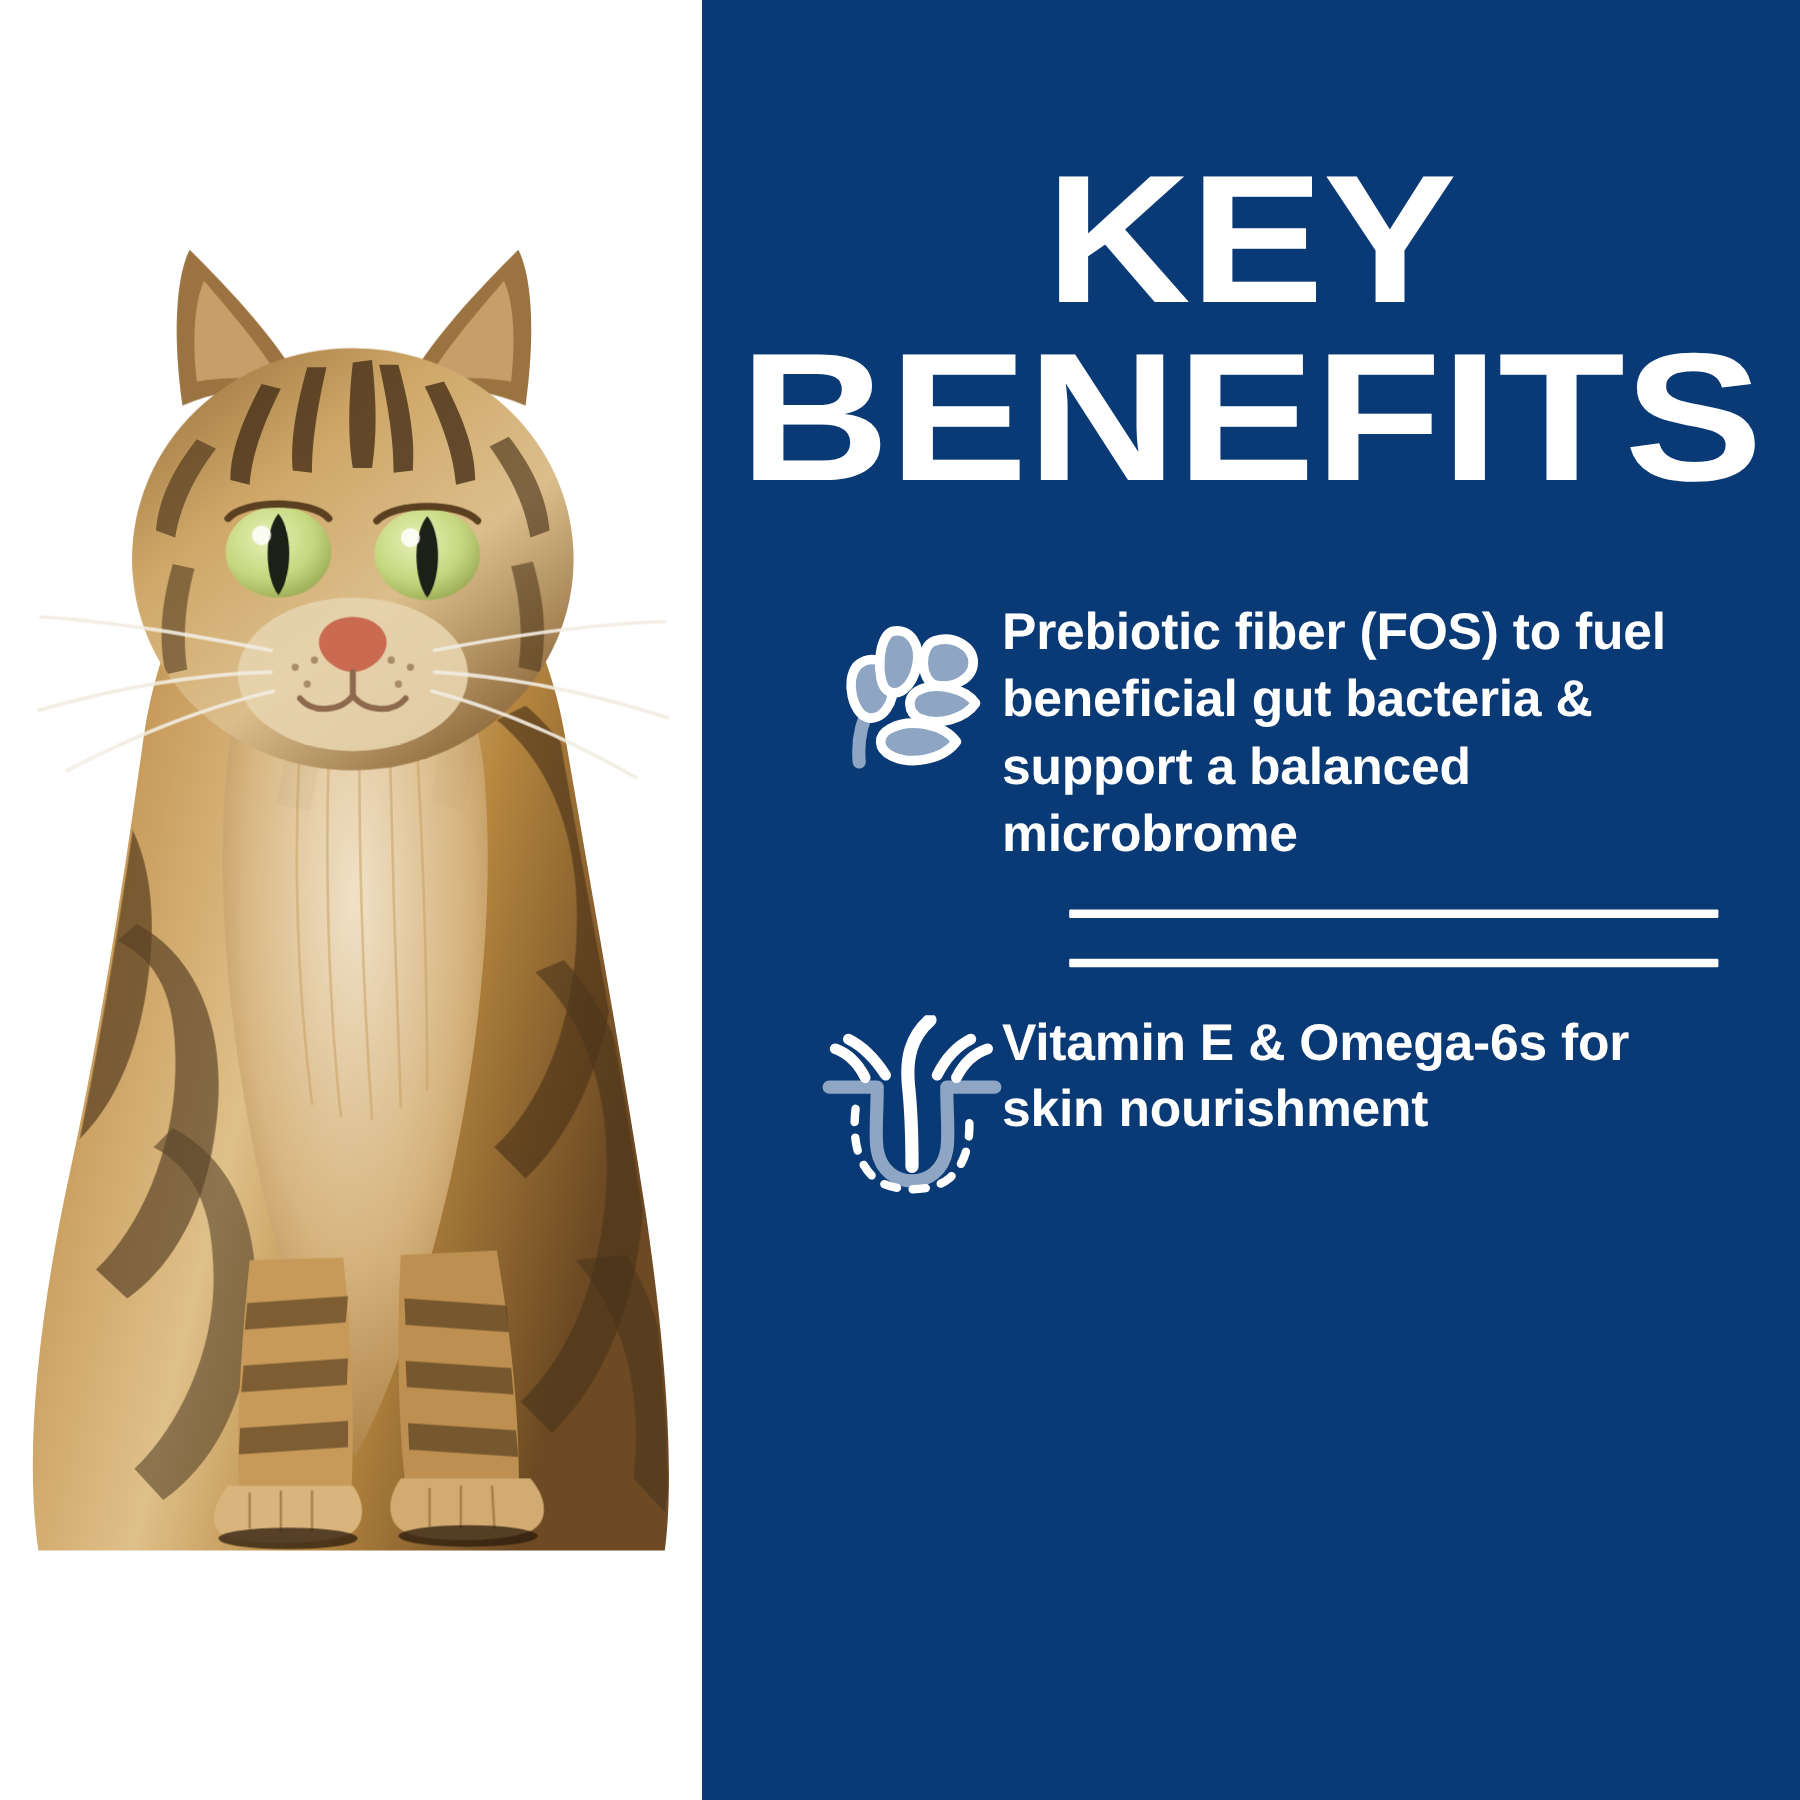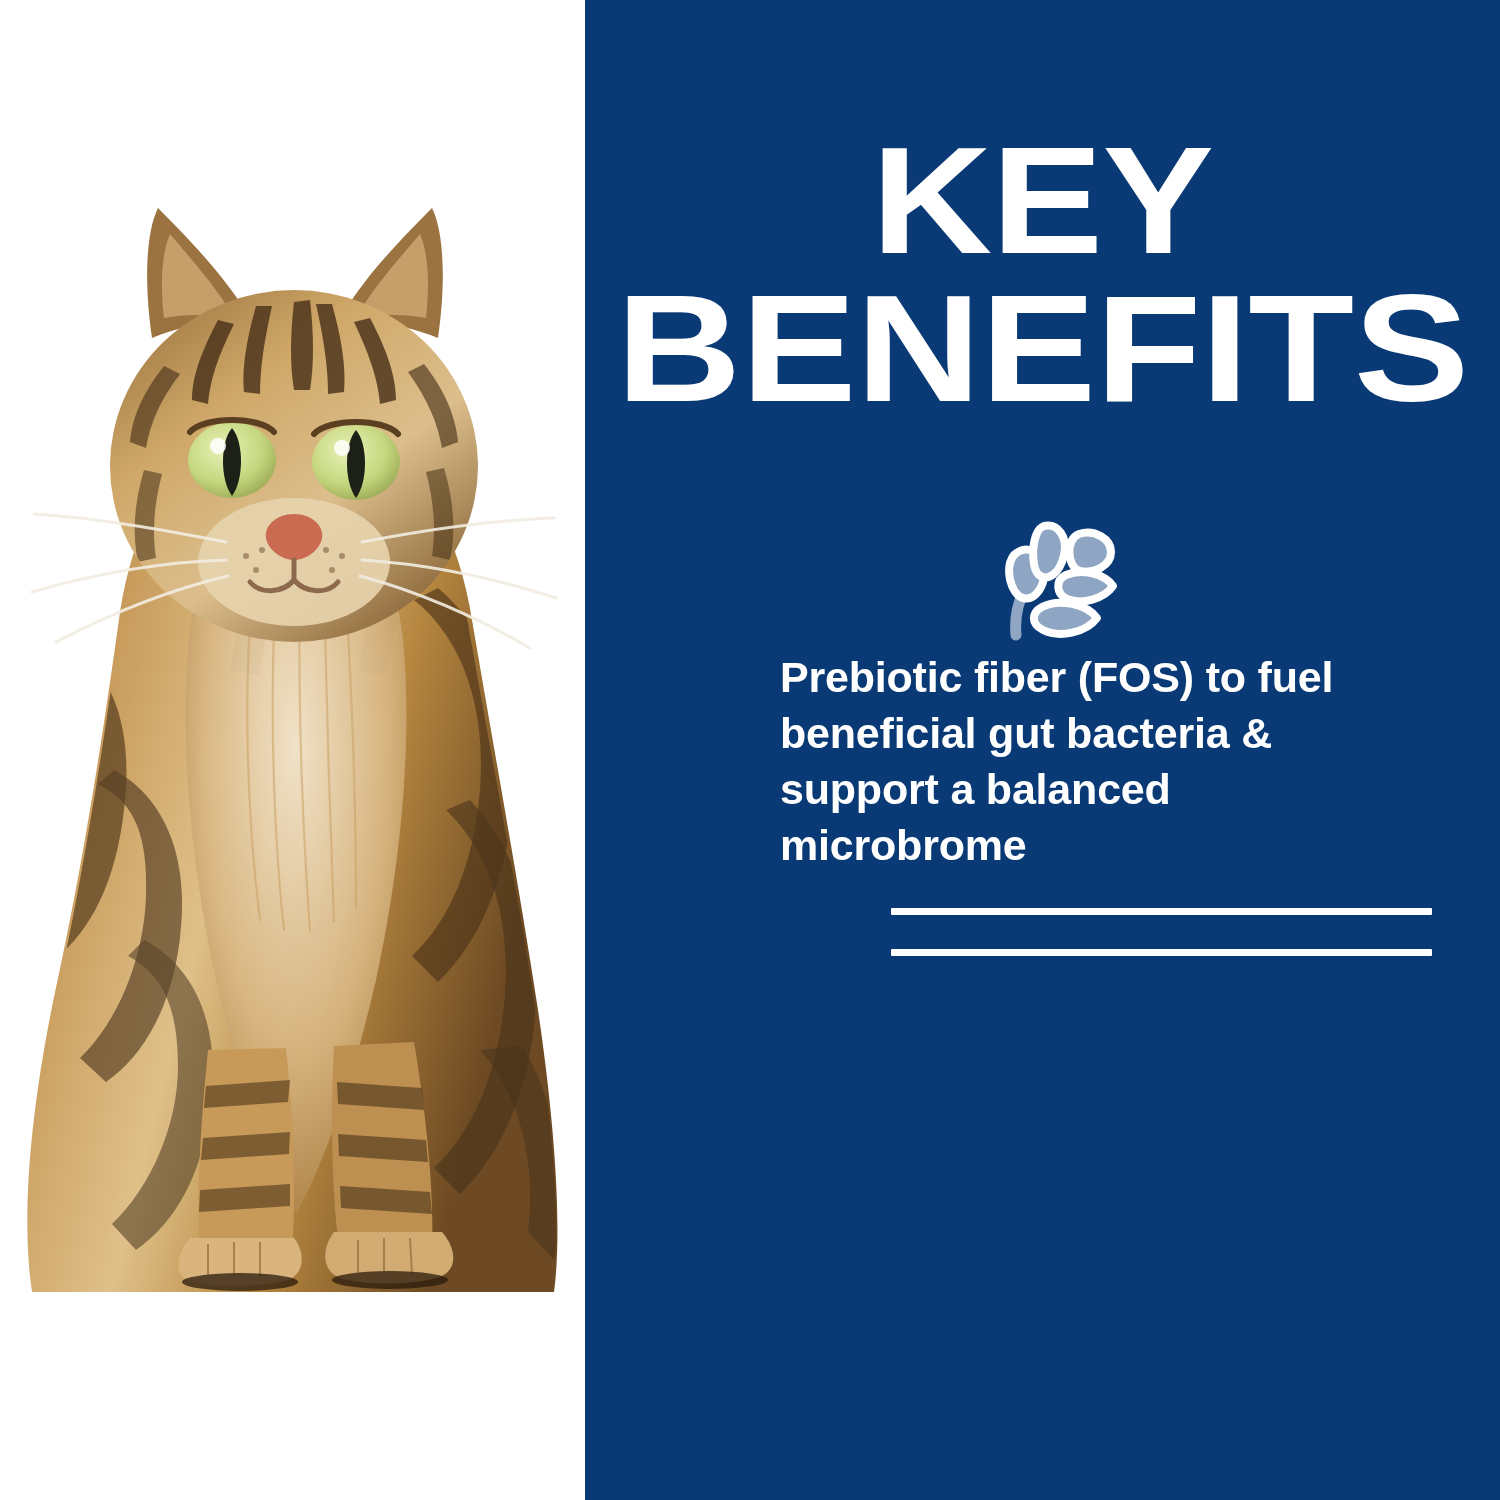--- a/index.html
+++ b/index.html
@@ -40,24 +40,23 @@
   .title-line.l1{font-size:152px;transform:scaleX(1.10);}
   .title-line.l2{font-size:152px;transform:scaleX(1.14);margin-top:4px;}
 
   
   .benefits{
     position:absolute;left:0;top:498px;width:915px;
   }
   .benefit{
     position:relative;
     display:flex;
-    align-items:center;
+    align-items:flex-start;
     padding:0 65px 0 100px;
     box-sizing:border-box;
-    flex-direction:column;
   }
   .benefit .icon-wrap{
     flex:0 0 150px;
     width:150px;height:150px;
     display:flex;align-items:flex-start;justify-content:center;
     padding-top:6px;
     box-sizing:border-box;
   }
   .benefit .icon-wrap svg{display:block;}
   .benefit .b-text{
@@ -285,16 +284,35 @@
           </svg>
         </div>
         <div class="b-text">Prebiotic fiber (FOS) to fuel beneficial gut bacteria &amp; support a balanced microbrome</div>
       </div>
 
       <div class="divider"></div>
 
 
       <div class="divider"></div>
 
+      <div class="benefit">
+        <div class="icon-wrap">
+          <svg width="150" height="150" viewBox="0 0 150 150" xmlns="http://www.w3.org/2000/svg">
+
+            <path d="M6 60 L 46 60 C 46 84 44 100 46 112 C 49 130 62 138 75 138
+                     C 88 138 101 130 104 112 C 106 100 104 84 104 60 L 144 60" fill="none" stroke="#8FA5C4" stroke-width="11" stroke-linecap="round" stroke-linejoin="round"></path>
+
+            <path d="M28 78 C 25 104 30 124 44 136 C 58 148 92 148 106 136 C 120 124 125 104 122 78" fill="none" stroke="#ffffff" stroke-width="7" stroke-linecap="round" stroke-dasharray="11 13"></path>
+
+            <path d="M75 126 C 75 100 74 76 72 58 C 70 36 74 18 90 4" fill="none" stroke="#ffffff" stroke-width="11" stroke-linecap="round"></path>
+
+            <path d="M53 50 C 44 36 34 26 22 20" fill="none" stroke="#ffffff" stroke-width="9" stroke-linecap="round"></path>
+            <path d="M36 52 C 30 40 22 32 11 28" fill="none" stroke="#ffffff" stroke-width="9" stroke-linecap="round"></path>
+            <path d="M96 50 C 103 36 112 26 124 20" fill="none" stroke="#ffffff" stroke-width="9" stroke-linecap="round"></path>
+            <path d="M112 52 C 118 40 126 32 138 28" fill="none" stroke="#ffffff" stroke-width="9" stroke-linecap="round"></path>
+          </svg>
+        </div>
+        <div class="b-text">Vitamin E &amp; Omega-6s for skin nourishment</div>
+      </div>
 
     </div>
   </div>
 </div>
 
 </body></html>

